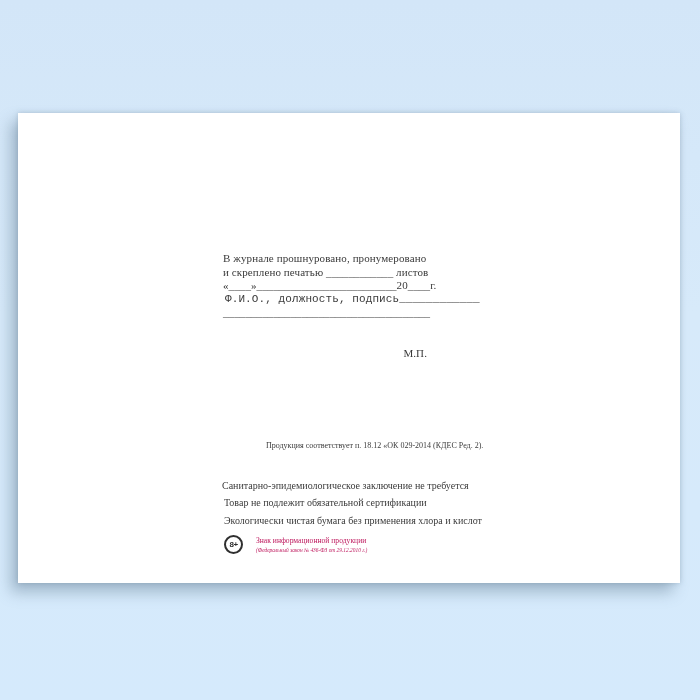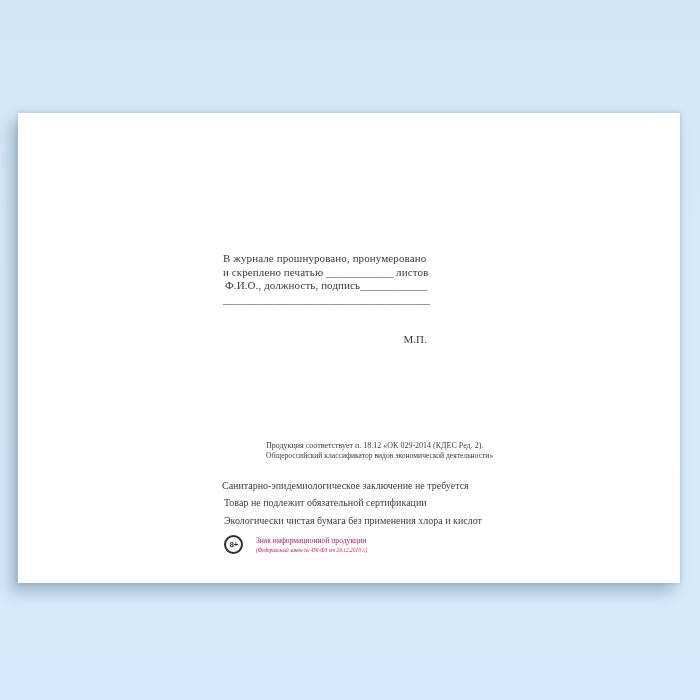--- a/index.html
+++ b/index.html
@@ -34,20 +34,21 @@
     top: 139px;
     width: 210px;
     font-size: 11px;
     line-height: 13.6px;
     color: #3a3a3a;
     letter-spacing: 0.1px;
     white-space: nowrap;
   }
   .stitch-block .fio-line {
     padding-left: 2px;
+    font-family: Liberation Mono, monospace;
   }
   .seal-line {
     text-align: right;
     padding-right: 6px;
     margin-top: 27px;
   }
   .compliance-block {
     position: absolute;
     left: 204px;
     top: 328px;
@@ -112,28 +113,28 @@
 </style>
 </head>
 <body>
 
 <div class="scene">
   <div class="sheet">
 
     <div class="stitch-block">
       <div>В журнале прошнуровано, пронумеровано</div>
       <div>и скреплено печатью ____________ листов</div>
+      <div>«____»_________________________20____г.</div>
       <div class="fio-line">Ф.И.О., должность, подпись____________</div>
       <div>_____________________________________</div>
       <div class="seal-line">М.П.</div>
     </div>
 
     <div class="compliance-block">
       <div class="line1">Продукция соответствует п. 18.12 «ОК 029-2014 (КДЕС Ред. 2).</div>
-      <div class="line2">Общероссийский классификатор видов экономической деятельности»</div>
     </div>
 
     <div class="note note-1">Санитарно-эпидемиологическое заключение не требуется</div>
     <div class="note note-2">Товар не подлежит обязательной сертификации</div>
     <div class="note note-3">Экологически чистая бумага без применения хлора и кислот</div>
 
     <div class="age-row">
       <div class="age-badge">
         <span>8+</span>
       </div>

